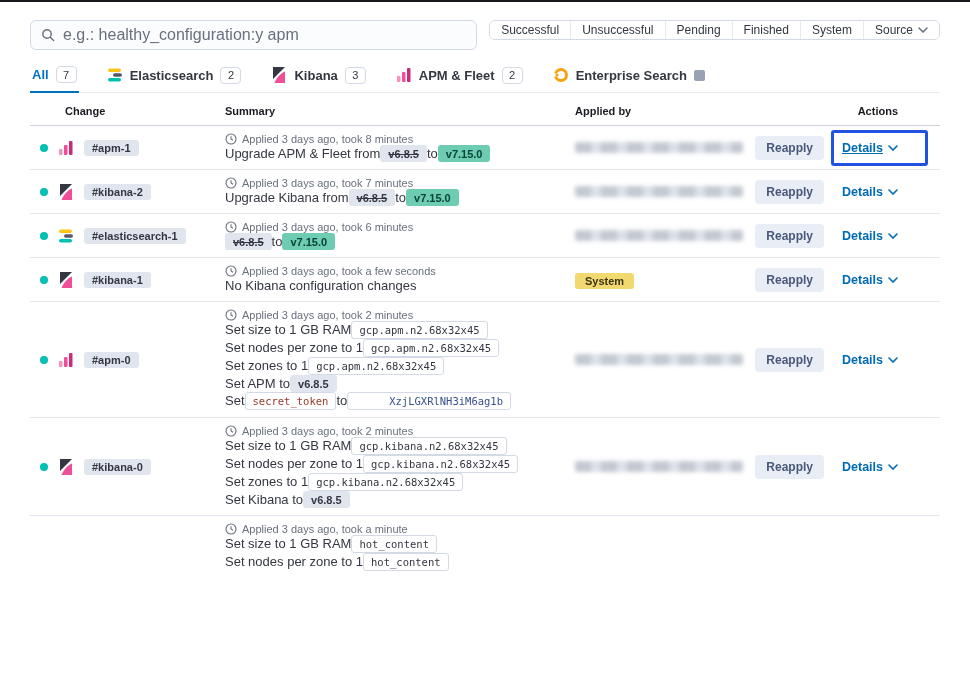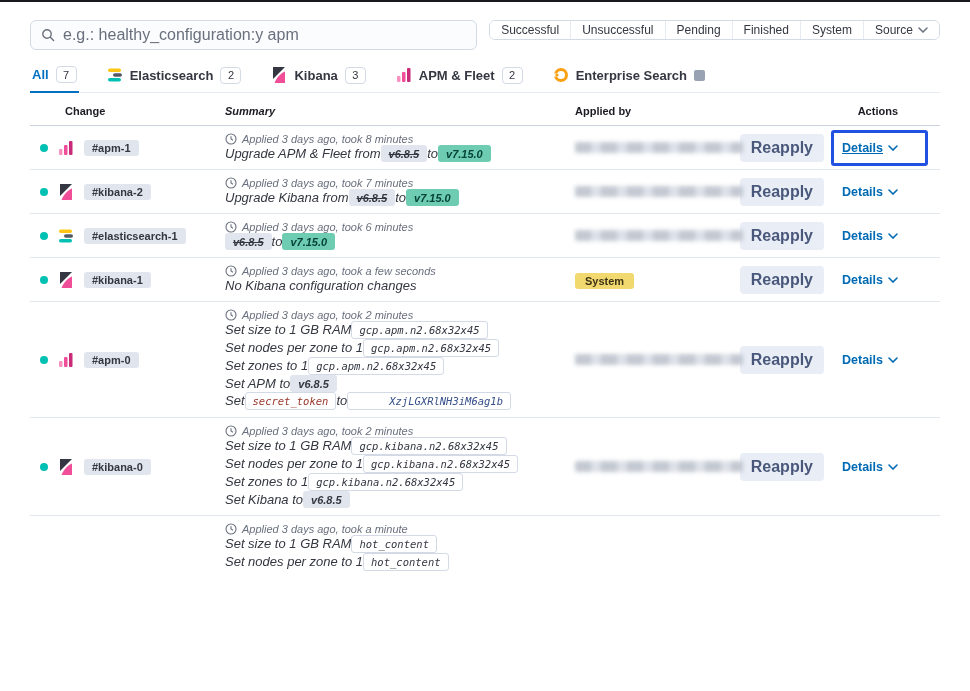--- a/index.html
+++ b/index.html
@@ -42,21 +42,21 @@
   .tab.active { color: #0071c2; border-bottom: 2px solid #0071c2; margin-bottom: -1px; }
   .count { min-width: 21px; height: 17px; display: inline-flex; align-items: center;
     justify-content: center; padding: 0 5px; border: 1px solid #D3DAE6; border-radius: 4px;
     background: #fff; font-size: 11px; font-weight: 500; color: #343741; }
   .count-square { width: 11px; height: 11px; border-radius: 2px; background: #98A2B3; display: inline-block; }
 
   
   .thead { display: flex; padding: 12px 0 8px; border-bottom: 1px solid #CBD2DD;
     font-size: 11px; font-weight: 700; color: #1a1c21; }
   .col-change  { width: 195px; flex: none; }
-  .col-summary { flex: 1; min-width: 0; font-style: italic; }
+  .col-summary { flex: 1; min-width: 0; }
   .col-applied { width: 195px; flex: none; }
   .col-actions { width: 170px; flex: none; display: flex; justify-content: flex-end; padding-right: 42px; }
   .thead .col-change { padding-left: 35px; }
 
   .trow { display: flex; align-items: center; border-bottom: 1px solid #E2E7EF; padding: 7px 0; }
   .change-inner { display: flex; align-items: center; gap: 10px; padding-left: 10px; }
   .dot { width: 8px; height: 8px; border-radius: 50%; background: #00BFB3; flex: none; }
   .picon { width: 16px; height: 16px; flex: none; display: inline-flex; }
 
   .time { display: flex; align-items: center; gap: 5px; font-size: 11px; color: #69707D; }
@@ -74,21 +74,21 @@
   .code-val { color: #38518c; padding-left: 41px; }
 
   .redacted { width: 168px; height: 11px; border-radius: 2px; filter: blur(2px); opacity: .85;
     background: repeating-linear-gradient(90deg, #b9bfca 0 16px, #d6dbe3 16px 26px); }
 
   .sys-badge { display: inline-block; background: #F1D86F; color: #3d3415;
     font-size: 11px; font-weight: 600; padding: 2px 10px; border-radius: 3px; }
 
   .actions-inner { display: flex; align-items: center; gap: 18px; }
   .btn-reapply { background: #E9EDF6; color: #49587a; border: none; border-radius: 4px;
-    padding: 5px 11px; font-size: 16px; font-weight: 600;
+    padding: 5px 11px; font-size: 12px; font-weight: 600;
     font-family: "Liberation Sans", sans-serif; cursor: pointer; white-space: nowrap; }
   .details { display: inline-flex; align-items: center; gap: 5px; color: #006BB4;
     font-size: 12.5px; font-weight: 600; cursor: pointer; white-space: nowrap; }
   .annotated { position: relative; text-decoration: underline; }
   .annotated::after { content: ""; position: absolute; left: -11px; right: -30px;
     top: -11px; bottom: -11px; border: 3px solid #2151E0; border-radius: 3px; pointer-events: none; }
 </style>
 </head>
 <body>
 

